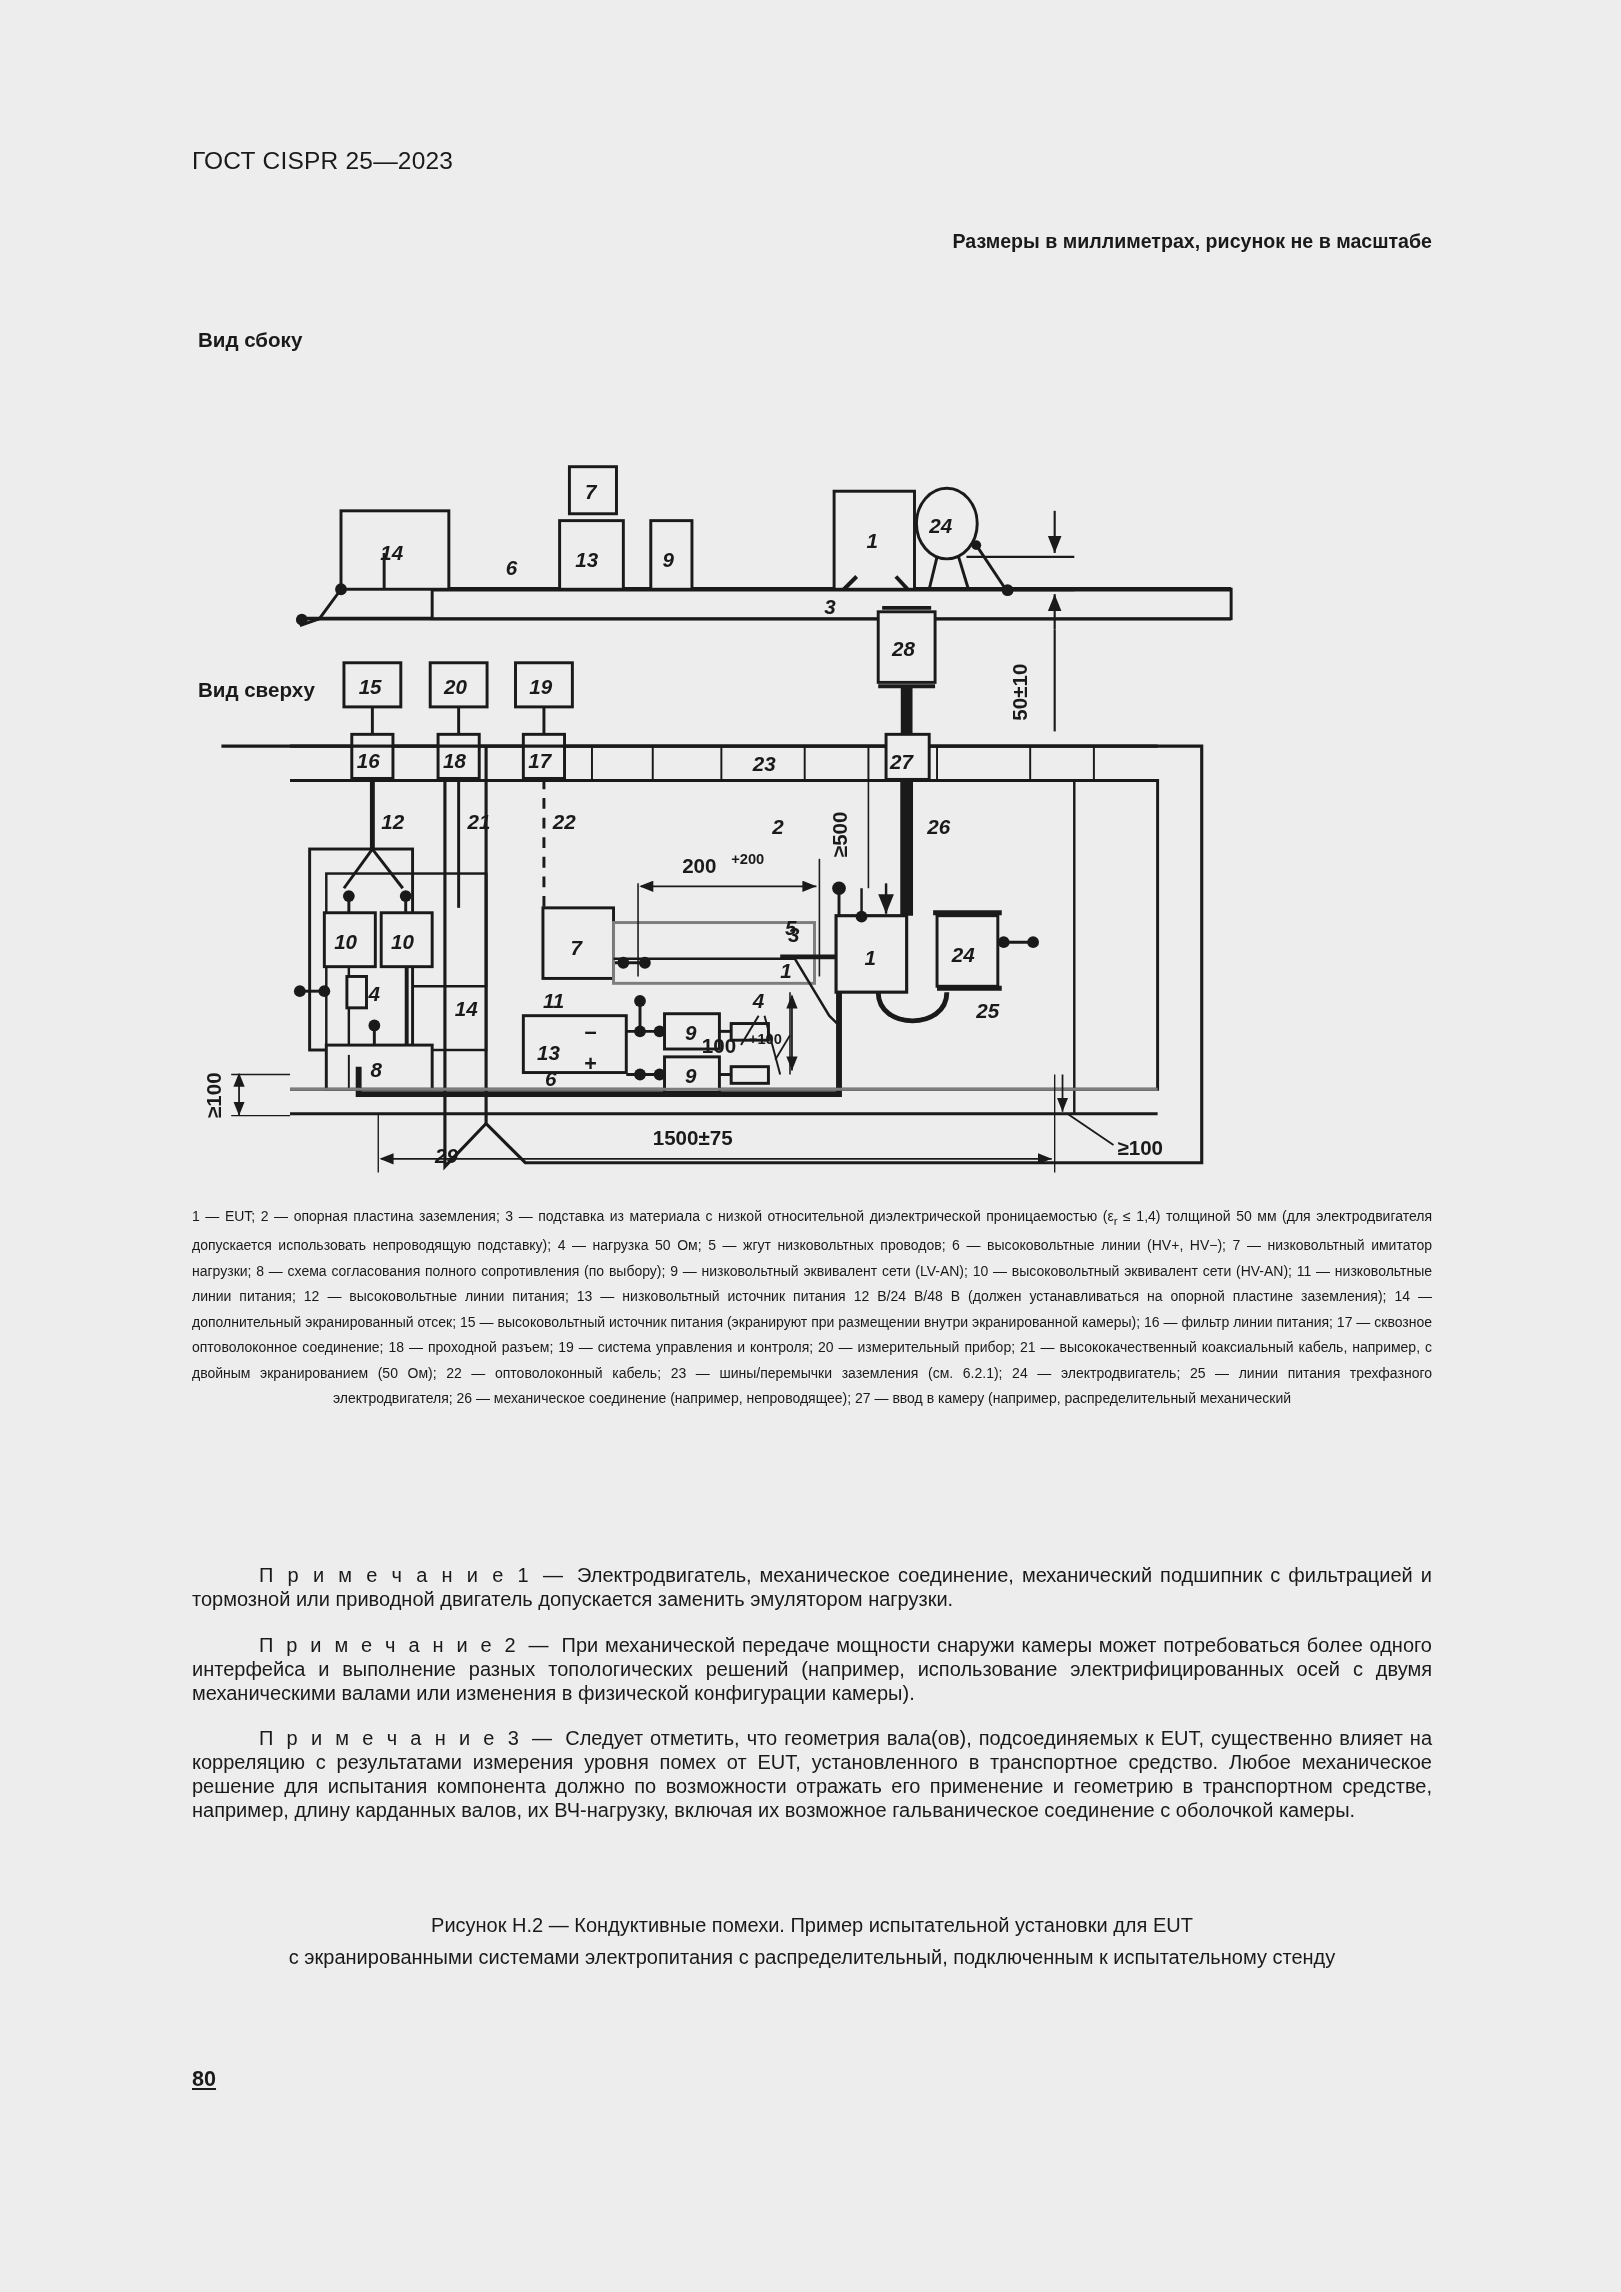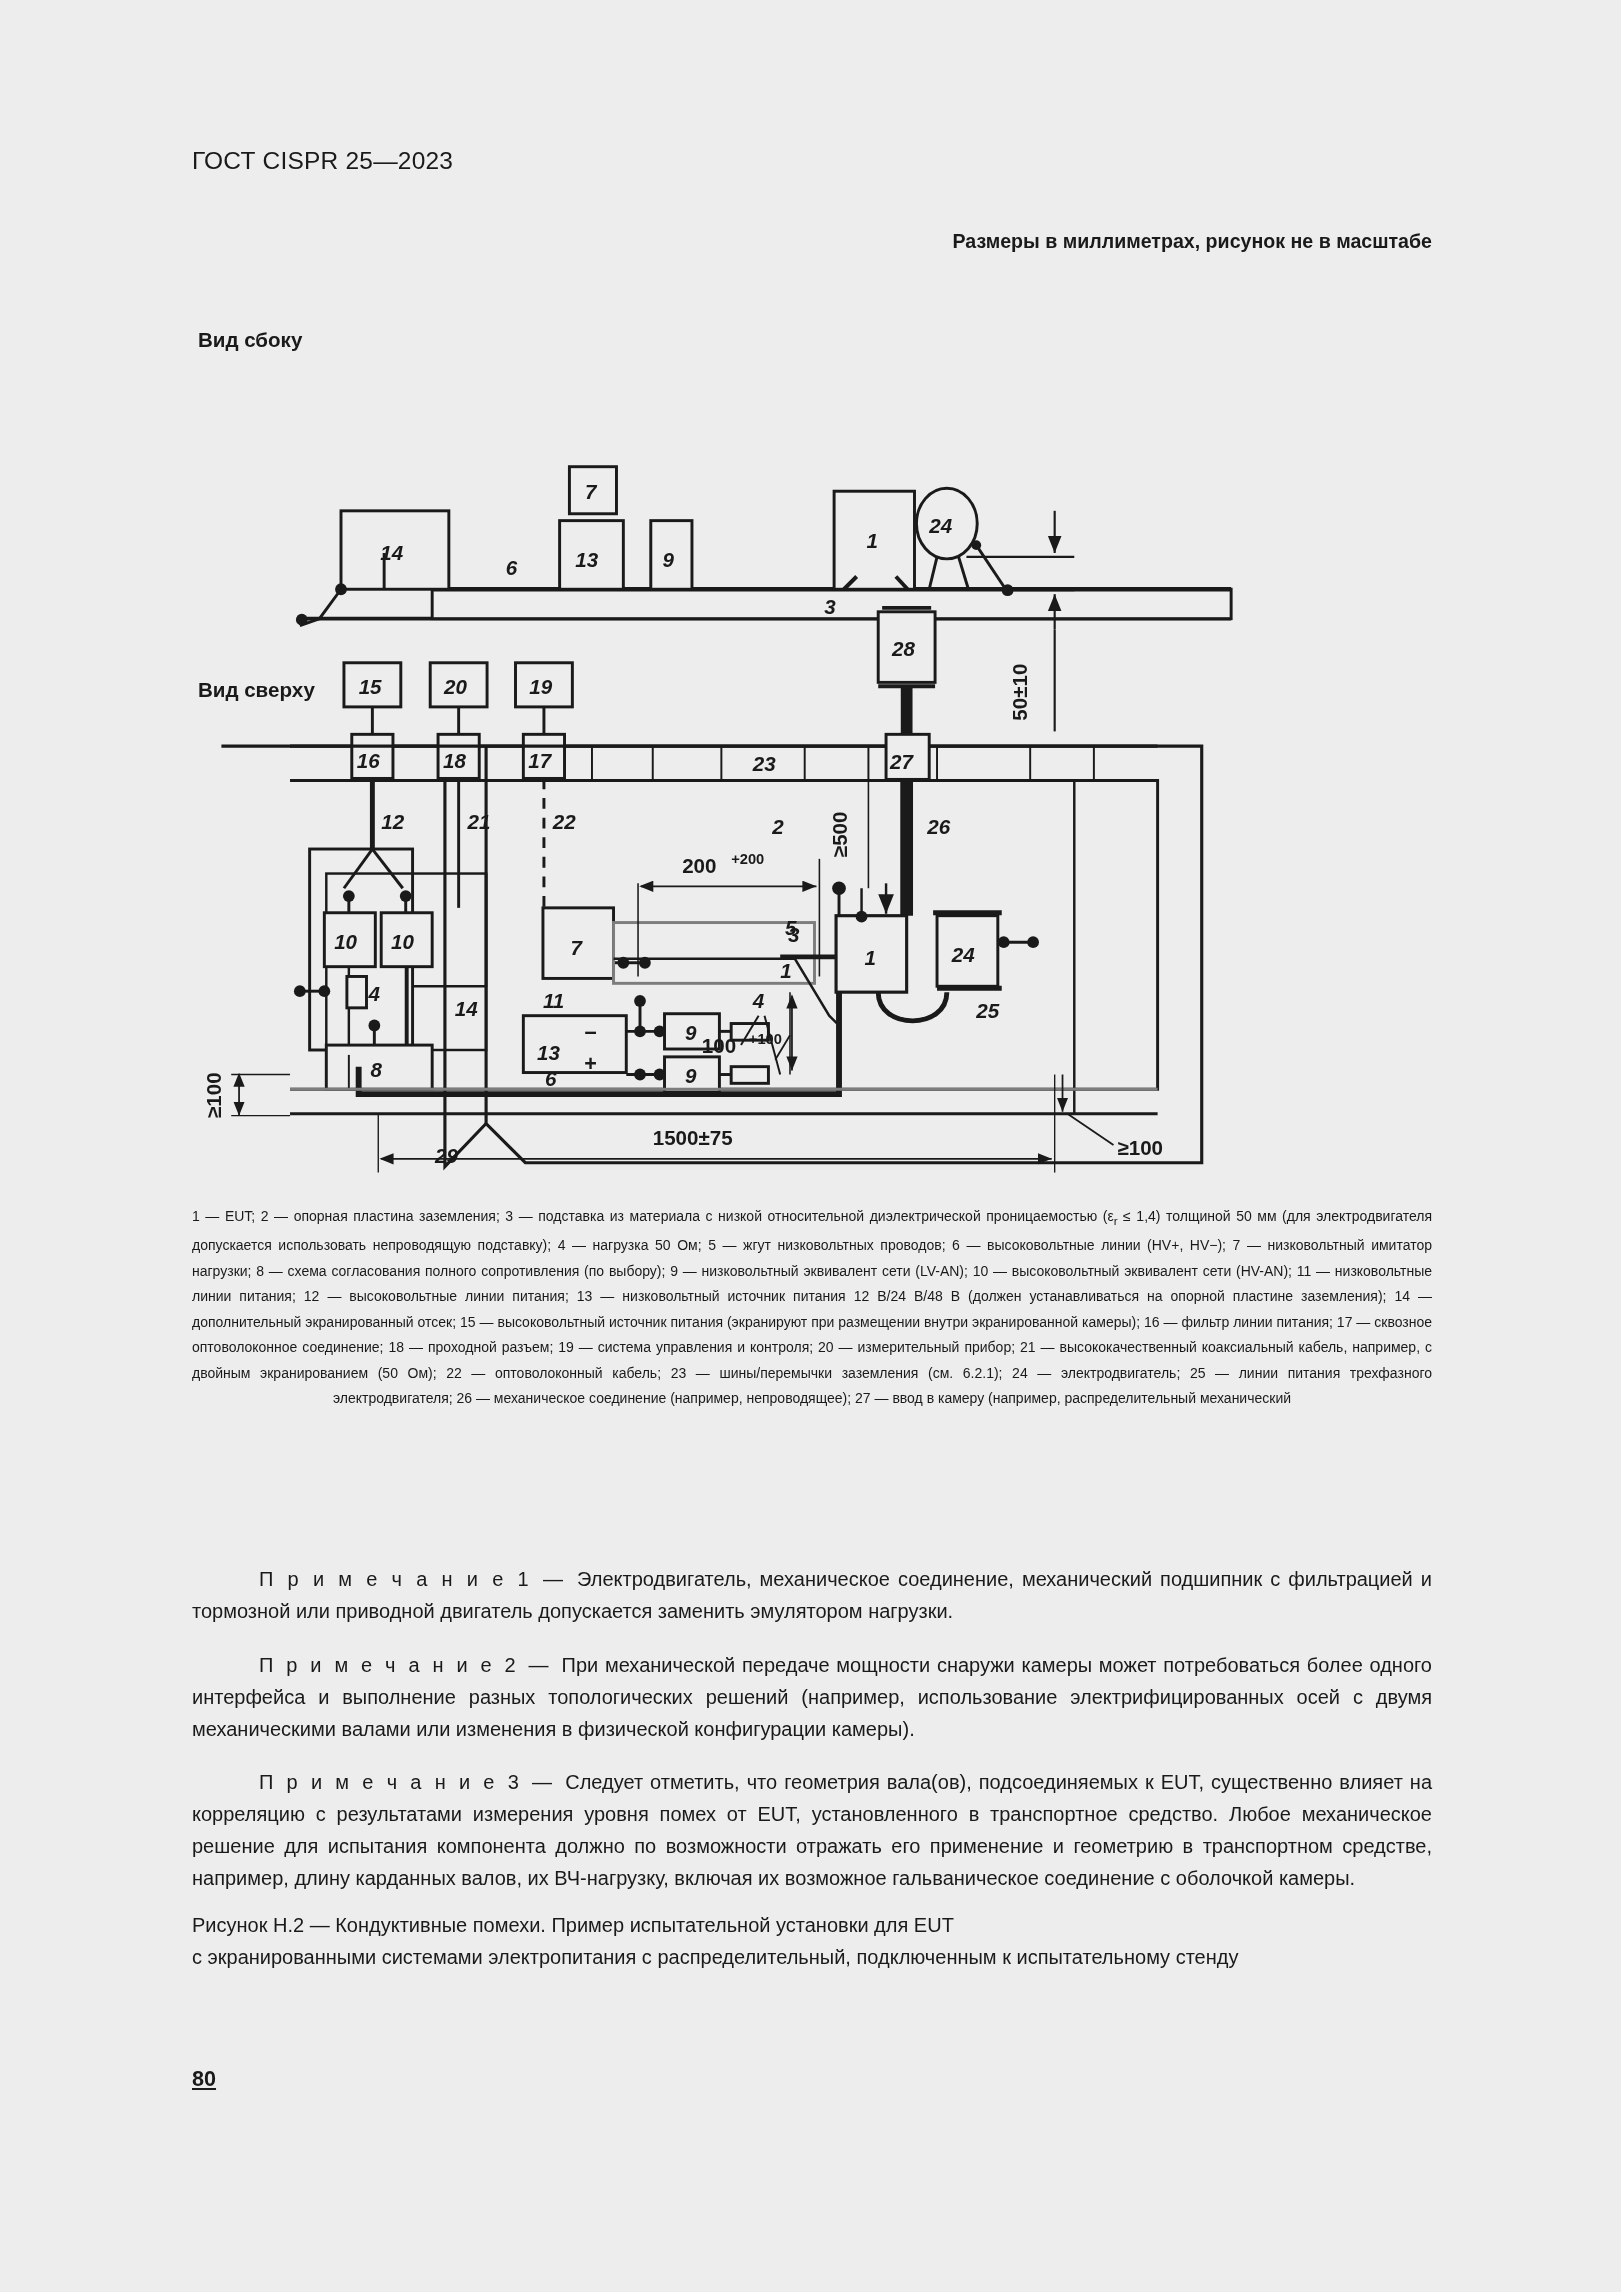--- a/index.html
+++ b/index.html
@@ -34,28 +34,28 @@
   .legend{
     position:absolute;left:192px;top:1204px;width:1240px;
     font-size:14px;line-height:25.5px;text-align:justify;
     text-align-last:center;
   }
   .legend .lastline{display:block;text-align:center;}
 
   
   .notes{position:absolute;left:192px;top:1563px;width:1240px;}
   .note{
-    font-size:20px;line-height:32px;text-align:justify;
+    font-size:20px;line-height:24px;text-align:justify;
     margin-bottom:21.6px;text-indent:67px;
   }
   .note .nlab{letter-spacing:3.1px;}
 
   .caption{
     position:absolute;left:192px;top:1909px;width:1240px;
-    text-align:left;font-size:20px;line-height:32px;
+    text-align:center;font-size:20px;line-height:32px;
   }
 
   .pagenum{
     position:absolute;left:192px;top:2066px;
     font-size:21.6px;font-weight:bold;text-decoration:underline;
   }
 </style>
 </head>
 <body>
 

